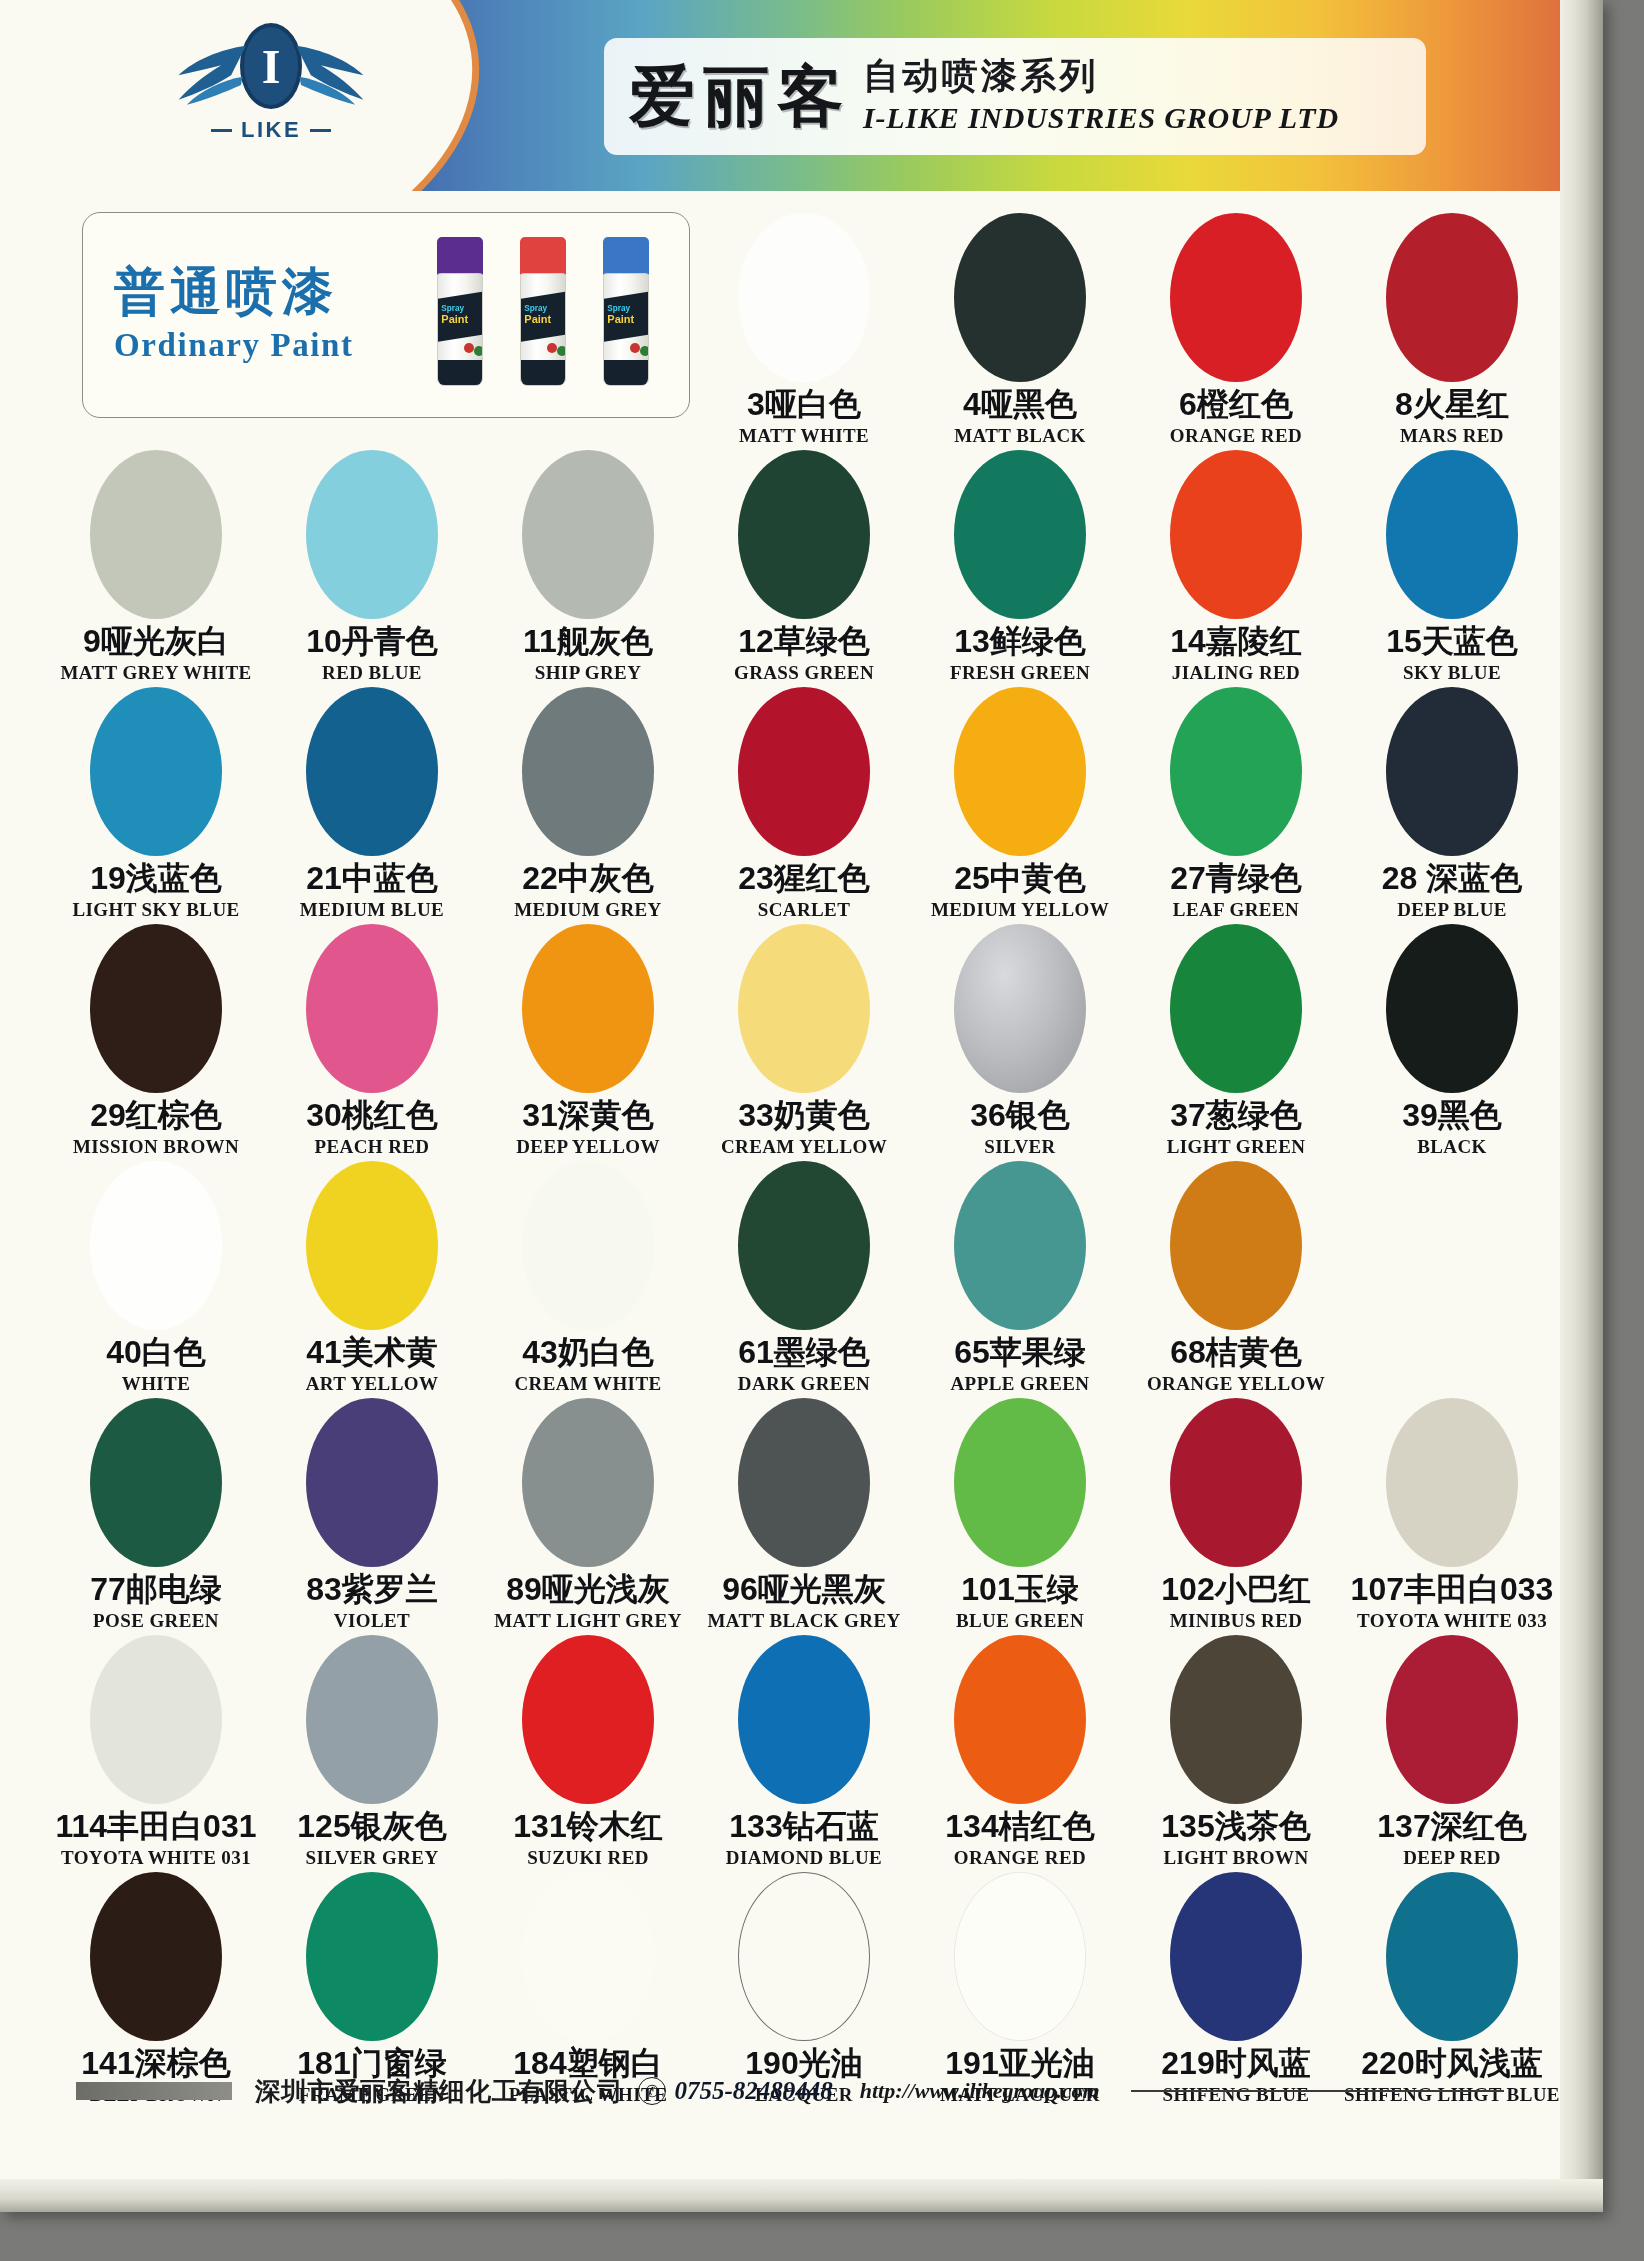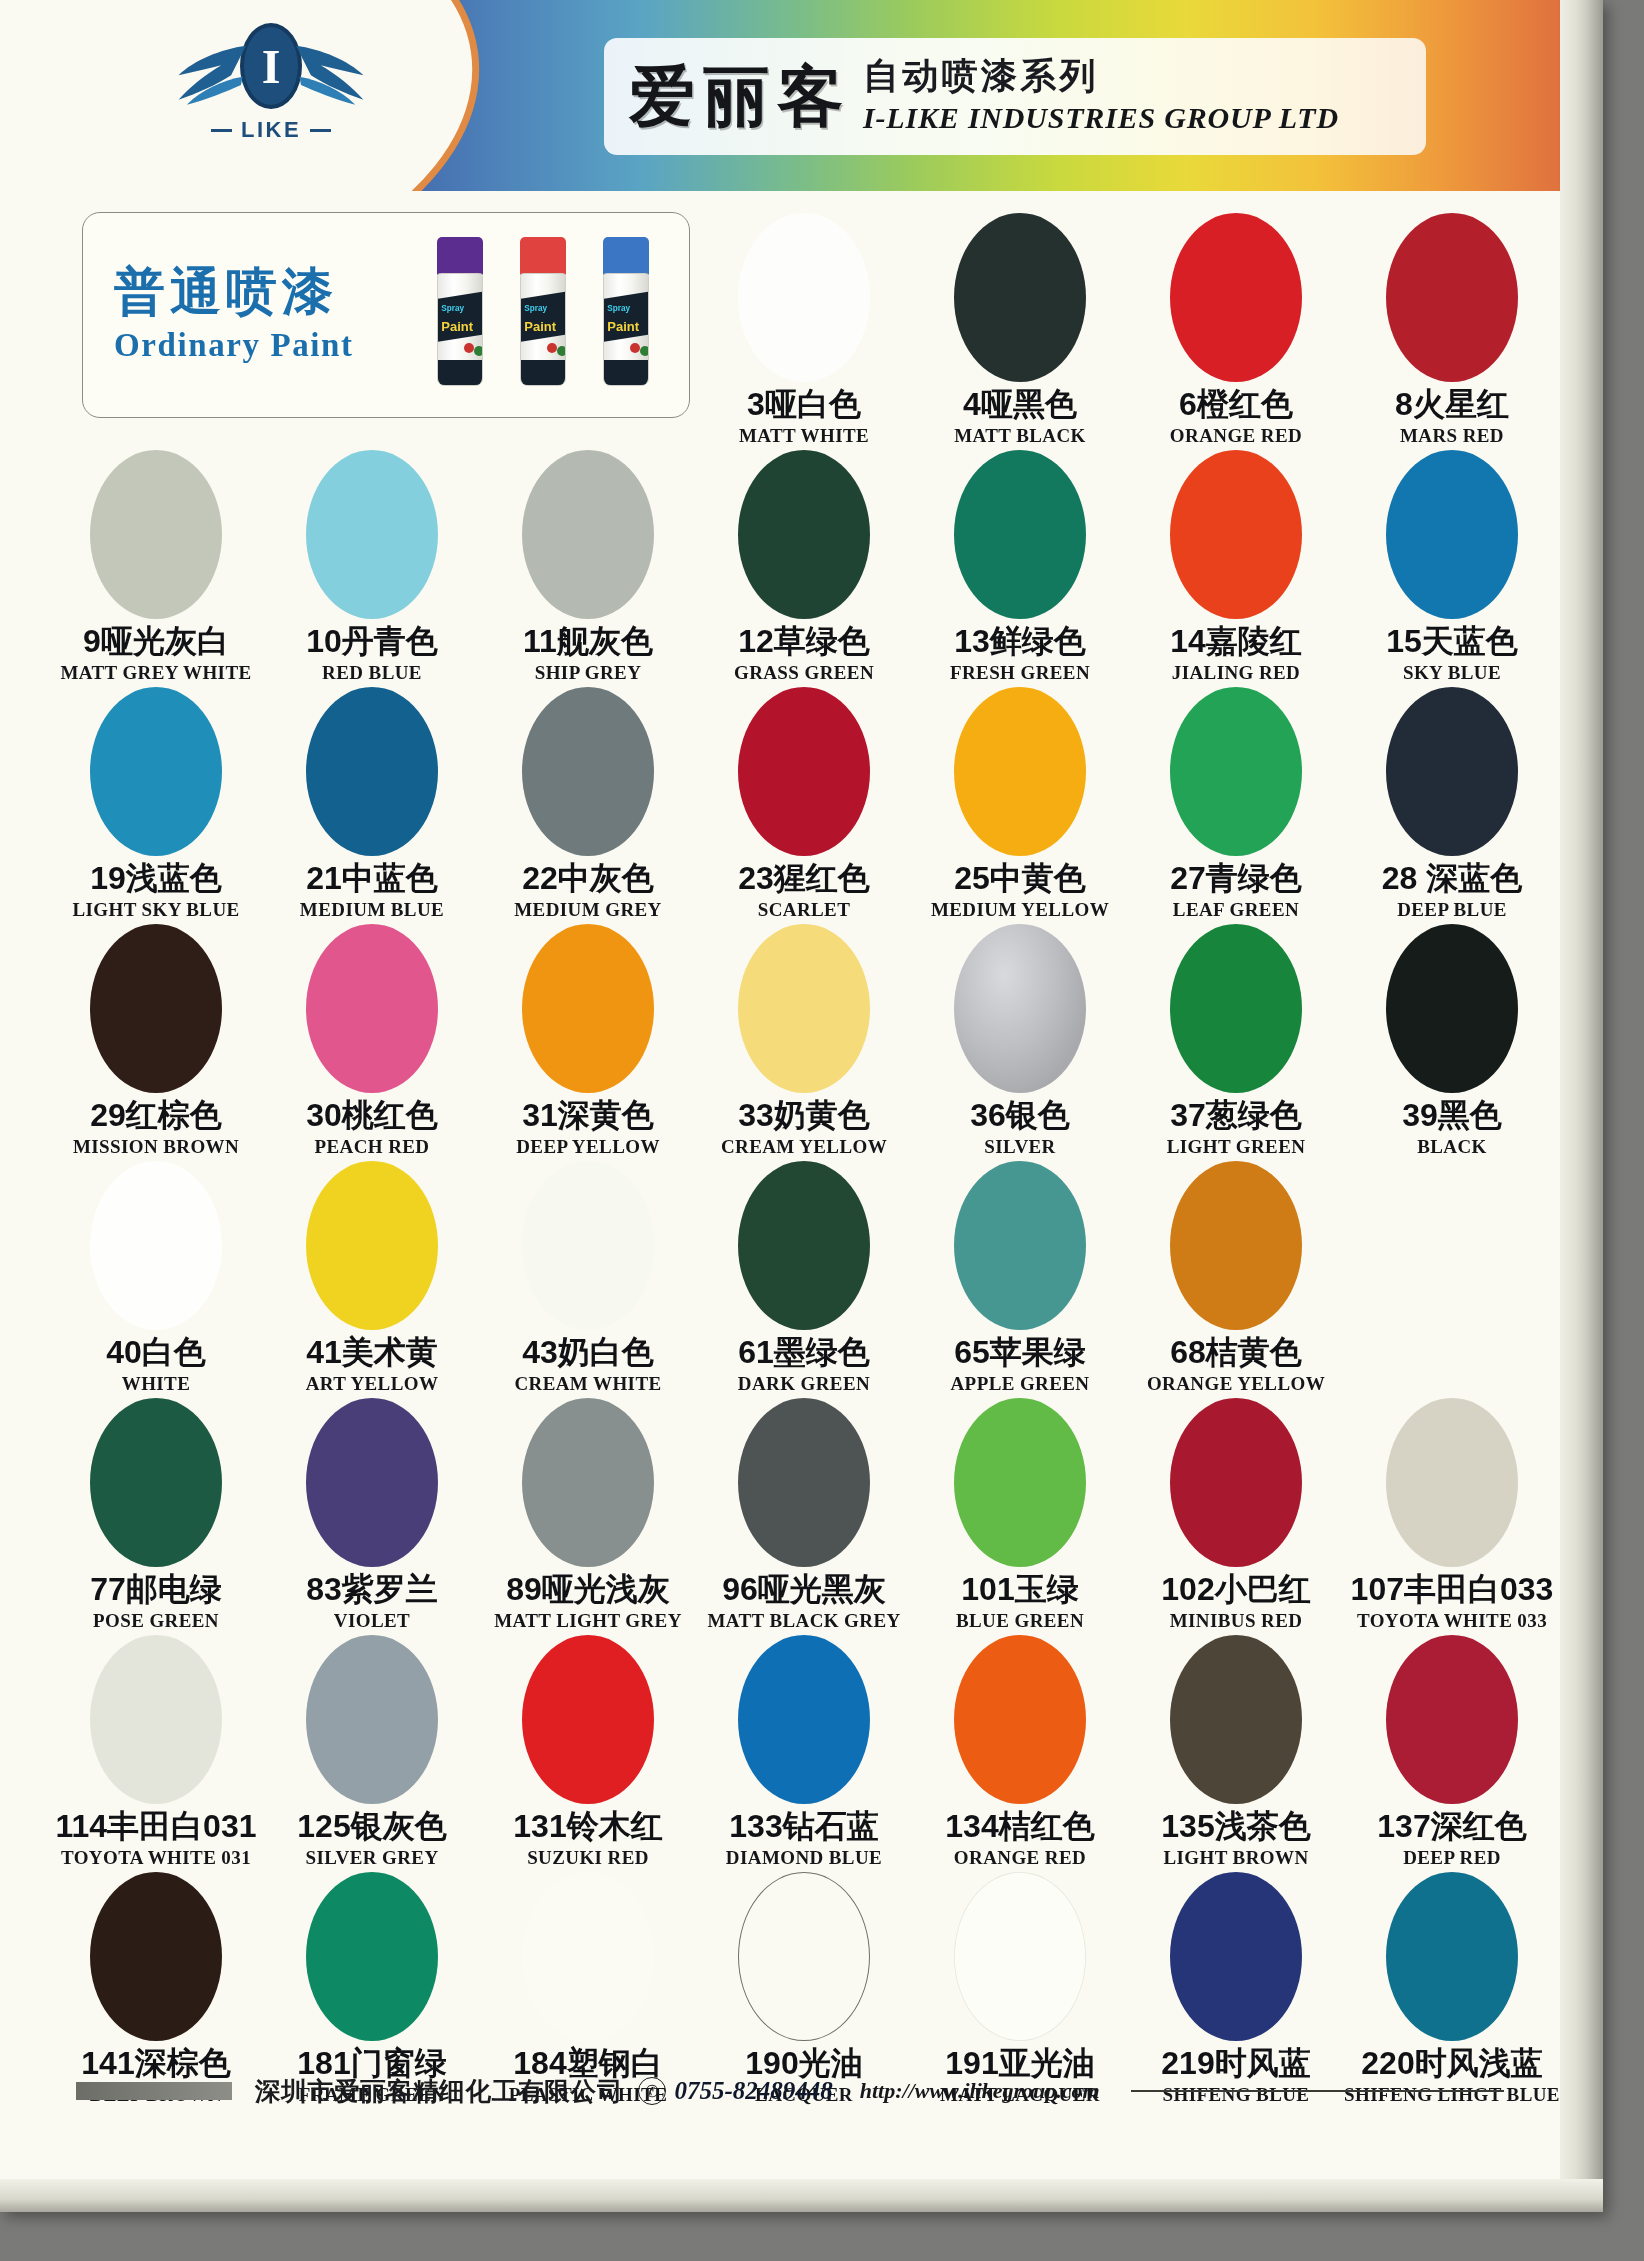--- a/index.html
+++ b/index.html
@@ -152,21 +152,21 @@
     position: absolute; top: 36px; left: 0; width: 46px; height: 113px;
     border-radius: 3.3px 3.3px 7.4px 7.4px;
     background: linear-gradient(to right,#e8e8e4,#ffffff 35%,#f4f4ef 65%,#d9d9d3);
     border: 0.8px solid #cfcfc8;
     overflow: hidden;
   }
   .can .band { position:absolute; left:0; width:46px; background:#15222e; }
   .can .band.b1 { top: 21.4px; height: 43px; transform: skewY(-9deg); }
   .can .band.b2 { top: 86px; height: 28px; }
   .can .sp { position:absolute; top:30px; left:3.3px; font-size:8.2px; color:#3fd0ef; font-weight:bold; font-family:"Liberation Sans",sans-serif; }
-  .can .pt { position:absolute; top:39px; left:3.3px; font-size:13px; color:#f5d33c; font-weight:bold; font-family:"Liberation Sans",sans-serif;margin-top:6px; }
+  .can .pt { position:absolute; top:39px; left:3.3px; font-size:11px; color:#f5d33c; font-weight:bold; font-family:"Liberation Sans",sans-serif; }
   .can .dot { position:absolute; width:10px; height:10px; border-radius:50%; }
 
   
   #grid {
     position: absolute; left: 48px; top: 210px;
     width: 1513px;
   }
   .grid-row { display: flex; height: 237px; }
   .cell {
     width: 216px;

